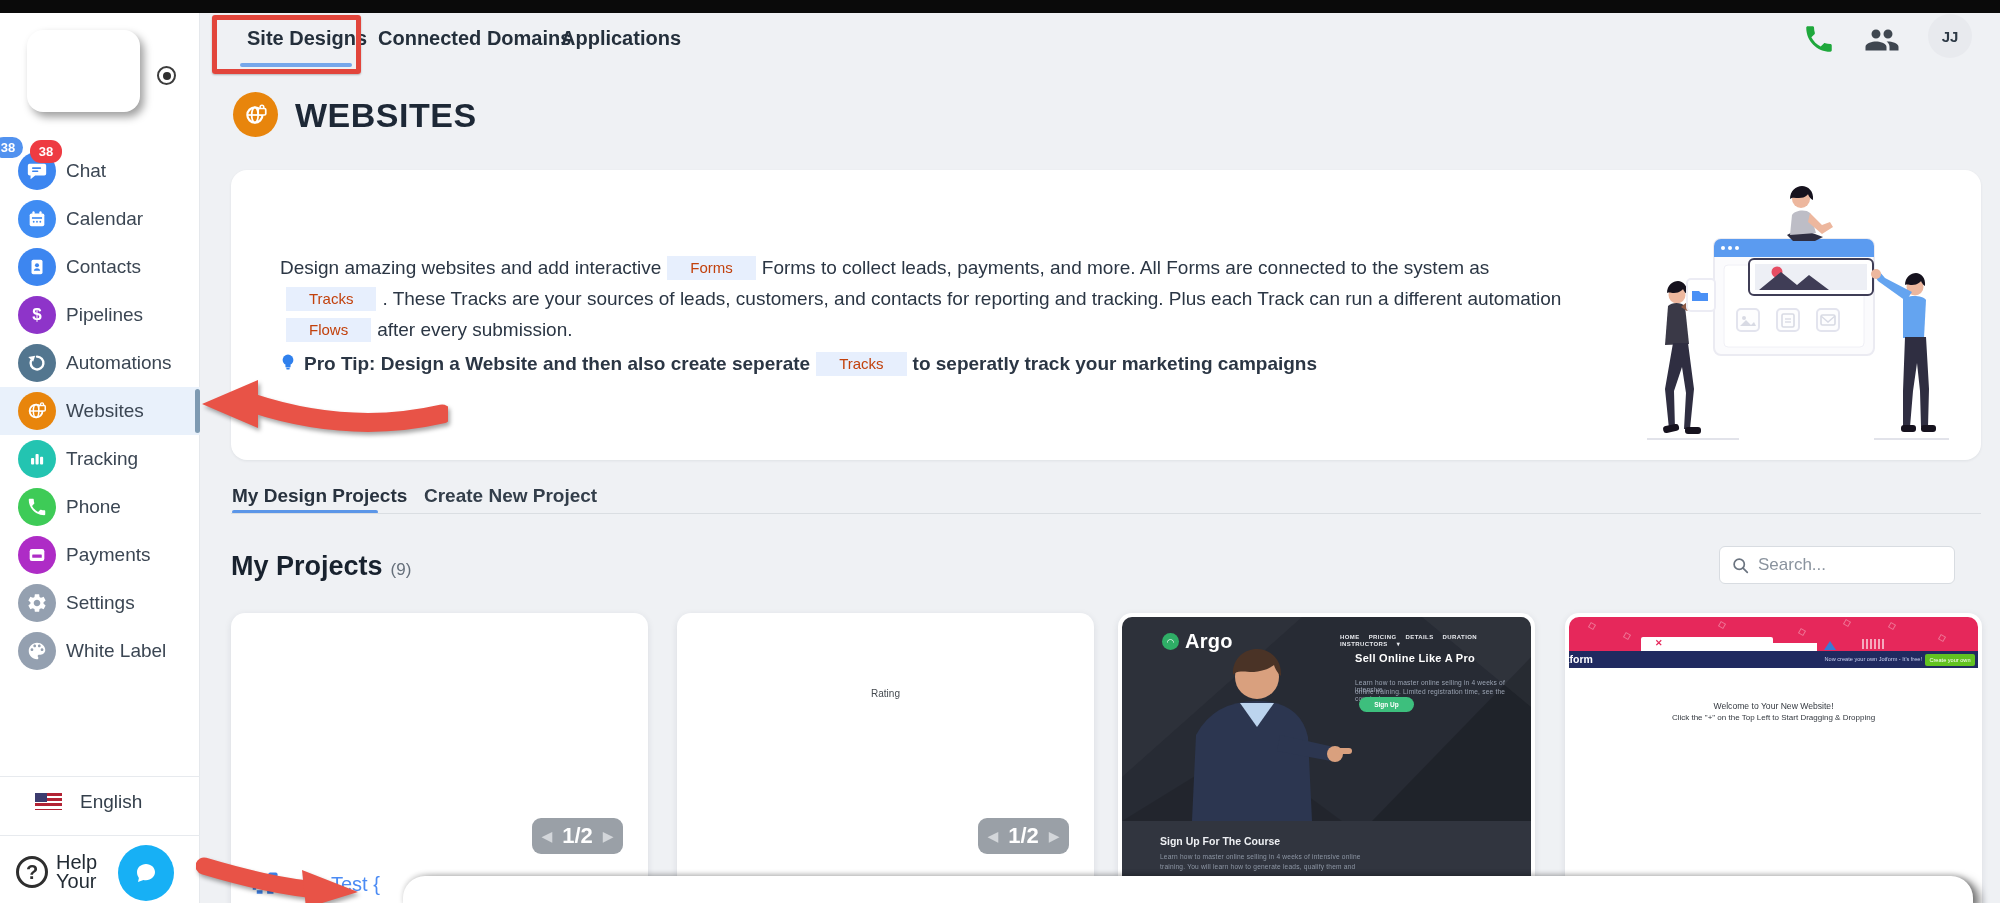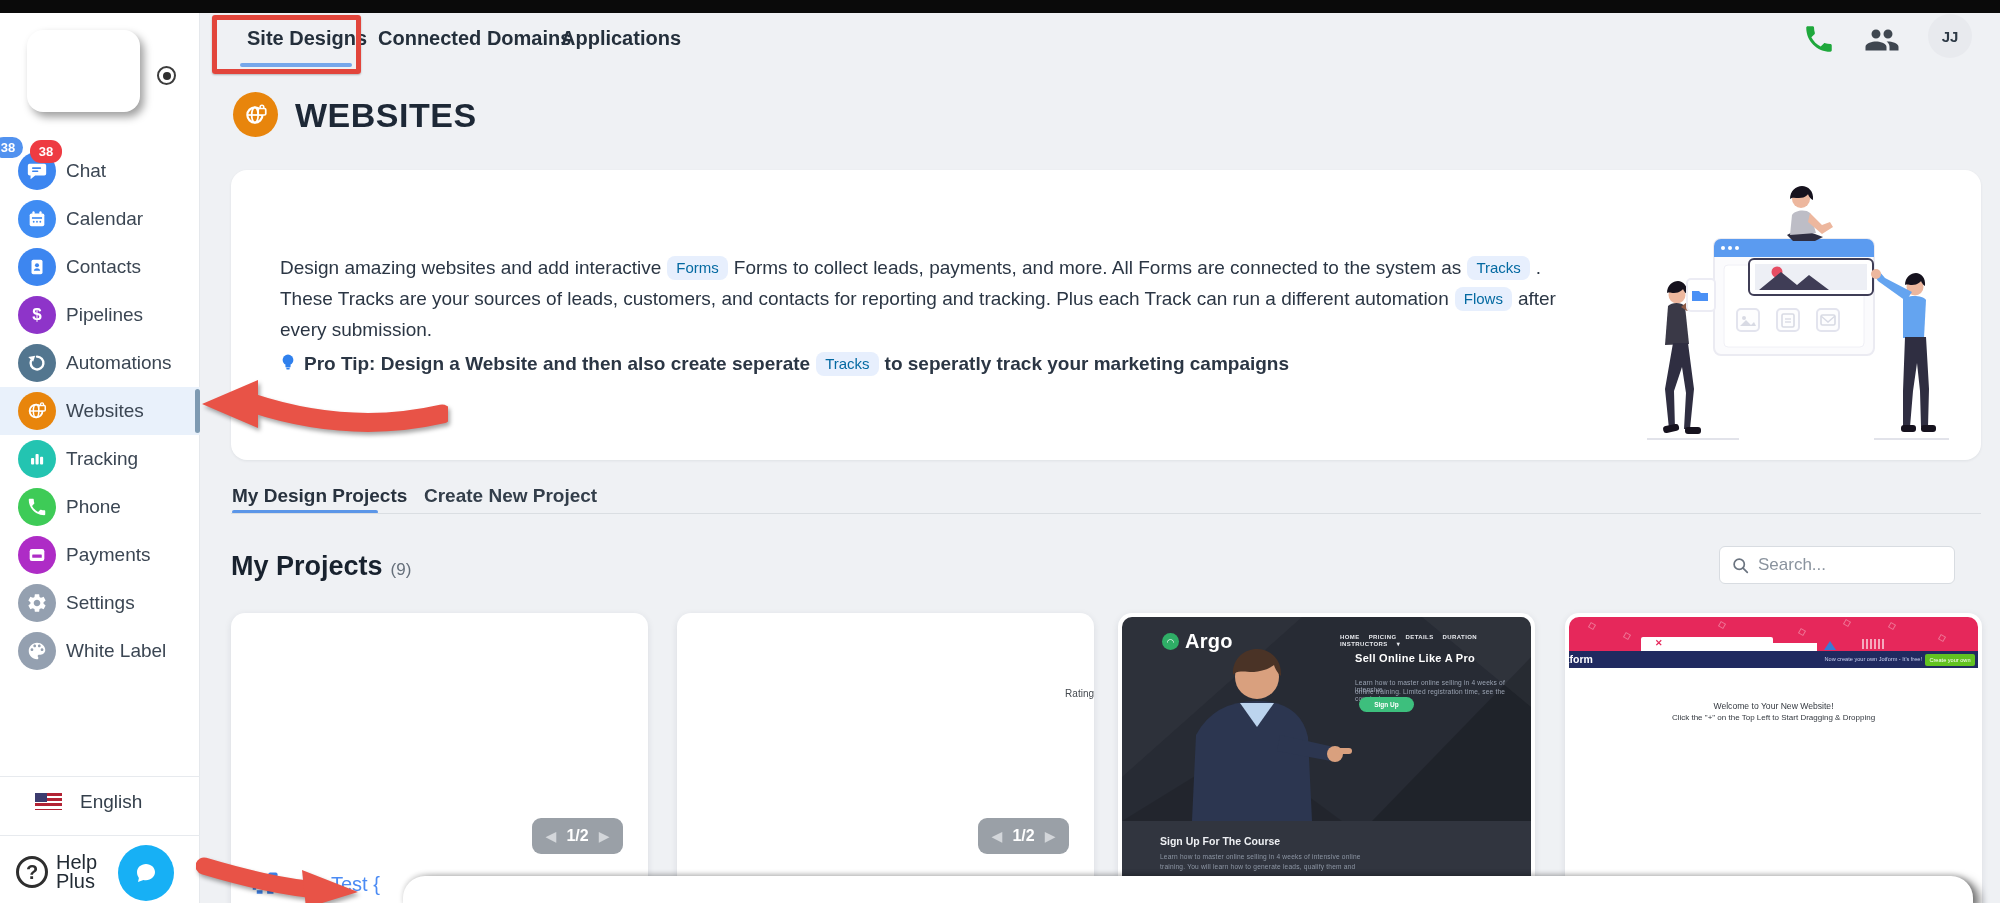--- a/index.html
+++ b/index.html
@@ -49,22 +49,22 @@
             justify-content:center; font-size:15px; font-weight:bold; color:#2e3a46; }
 
   
   .page-ico { width:45px; height:45px; border-radius:50%; background:#e8850c; display:flex; align-items:center; justify-content:center; }
   .page-title { font-size:34px; font-weight:800; color:#1d2836; letter-spacing:.5px; }
 
   
   .banner { left:231px; top:170px; width:1750px; height:290px; background:#fff; border-radius:16px;
             box-shadow:0 1px 3px rgba(20,30,45,.07); }
   .banner-text { position:absolute; left:49px; top:82px; width:1290px; font-size:19px; color:#2b3644; line-height:31px; }
-  .pill { display:inline-block; background:#e7effd; color:#0369a1; font-size:15px; line-height:20px;
-          padding:2px 9px; border-radius:8px; margin:0 6px; position:relative; top:-1px; }
+  .pill { display:inline-block; background:#e7effd; color:#c2410c; font-size:15px; line-height:20px;
+          padding:2px 23px; border-radius:0; margin:0 6px; position:relative; top:-1px; }
   .tip-row { margin-top:3px; }
   .bulb { display:inline-block; width:16px; height:20px; margin-right:8px; vertical-align:-3px; }
 
   
   .tab2 { font-size:19px; font-weight:600; color:#28323e; cursor:pointer; }
   .tabs-line { left:231px; top:513px; width:1750px; height:1px; background:#dadee2; }
   .h-projects { font-size:27px; font-weight:800; color:#18222e; }
   .h-count { font-size:17px; color:#66707b; font-weight:normal; margin-left:8px; }
 
   .search { left:1719px; top:546px; width:236px; height:38px; background:#fff; border:1px solid #d8dce1;
@@ -72,21 +72,21 @@
   .search input { border:none; outline:none; font-size:17px; color:#44505c; width:170px; margin-left:9px;
                   font-family:"Liberation Sans",sans-serif; background:transparent; }
   .search input::placeholder { color:#8a939e; }
 
   
   .card { top:613px; width:417px; height:480px; background:#fff; border-radius:14px;
           box-shadow:0 2px 7px rgba(25,35,55,.10); position:absolute; }
   .pager { position:absolute; right:25px; top:205px; width:91px; height:36px; background:#9aa0a7; border-radius:9px;
            display:flex; align-items:center; justify-content:center; gap:10px; color:#fff; }
   .pager .tri { font-size:14px; color:#d3d6da; cursor:pointer; line-height:1; }
-  .pager .num { font-size:16px; font-weight:bold; }
+  .pager .num { font-size:22px; font-weight:bold; }
   .card-title-row { position:absolute; left:20px; top:255px; display:flex; align-items:center; }
   .card-title { font-size:20px; color:#4b8bf4; cursor:pointer; }
 
   .thumb { position:absolute; left:4px; top:4px; width:409px; border-radius:10px; overflow:hidden; }
 
   
   .argo { height:286px; background:#272b34; }
   .argo-logo { position:absolute; left:40px; top:13px; display:flex; align-items:center; gap:6px; }
   .argo-logo .dot { width:17px; height:17px; border-radius:50%; background:#2fae66; display:flex; align-items:center; justify-content:center; font-size:9px; color:#fff; }
   .argo-logo .name { color:#fff; font-weight:bold; font-size:20px; letter-spacing:.3px; }
@@ -111,21 +111,21 @@
   .jot-grid { position:absolute; left:293px; top:22px; width:22px; height:10px;
               background:repeating-linear-gradient(90deg, rgba(255,255,255,.6) 0 2px, transparent 2px 4px); }
   .jot-nav { position:absolute; left:0; top:34px; width:100%; height:17px; background:#202a60; display:flex; align-items:center; }
   .jot-logo { position:absolute; left:-3px; top:2px; color:#fff; font-weight:bold; font-size:10.5px; }
   .jot-promo { position:absolute; right:56px; top:5px; color:#ccd3f2; font-size:5.6px; }
   .jot-cta { position:absolute; right:3px; top:2.5px; width:50px; height:12px; background:#62c221; border-radius:2px;
              color:#fff; font-size:5.6px; display:flex; align-items:center; justify-content:center; }
   .jot-line1 { position:absolute; left:0; top:84px; width:100%; text-align:center; font-size:8.6px; color:#33383f; }
   .jot-line2 { position:absolute; left:0; top:96px; width:100%; text-align:center; font-size:8px; color:#33383f; }
 
-  .rating-note { position:absolute; left:0; top:75px; width:100%; text-align:right; font-size:10px; color:#454a50; }
+  .rating-note { position:absolute; left:0; top:75px; width:100%; text-align:center; font-size:10px; color:#454a50; }
 
   
   .bottom-overlay { left:403px; top:876px; width:1570px; height:30px; background:#fff; border-radius:22px 22px 0 0;
                     box-shadow:0 -2px 5px rgba(0,0,0,.16), 7px 3px 9px rgba(0,0,0,.5); }
 
   .annotation { pointer-events:none; filter:drop-shadow(2px 3px 2px rgba(0,0,0,.35)); }
 </style>
 </head>
 <body>
 
@@ -258,21 +258,21 @@
     <div class="abs divider" style="top:763px"></div>
     <span class="flag"></span>
     <span class="abs lang-label">English</span>
     <div class="abs divider" style="top:822px"></div>
 
     <div class="abs help-ico">
         <span>?</span>
       </div>
     <div class="abs help-text">
       <div>Help</div>
-      <div>Plus</div>
+      <div>Your</div>
     </div>
     <div class="abs chat-bubble">
       <svg width="30" height="30" viewBox="0 0 30 30">
           <path fill="#fff" d="M15 6c5 0 9 3.6 9 8.1 0 4.5-4 8.1-9 8.1-.9 0-1.8-.1-2.6-.3L7 24l.9-4.1C6.7 18.4 6 16.6 6 14.1 6 9.6 10 6 15 6z"></path>
         </svg>
     </div>
   </div>
 
   <span class="abs tab-top" style="left:247px; top:27px">Site Designs</span>
   <div class="abs tab-underline" style="left:240px; top:63px; width:112px"></div>

